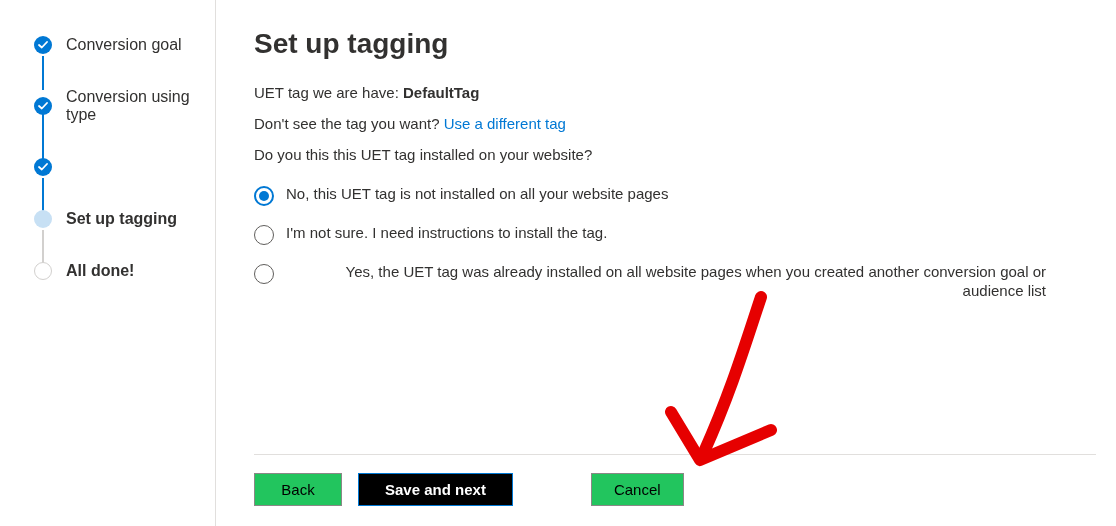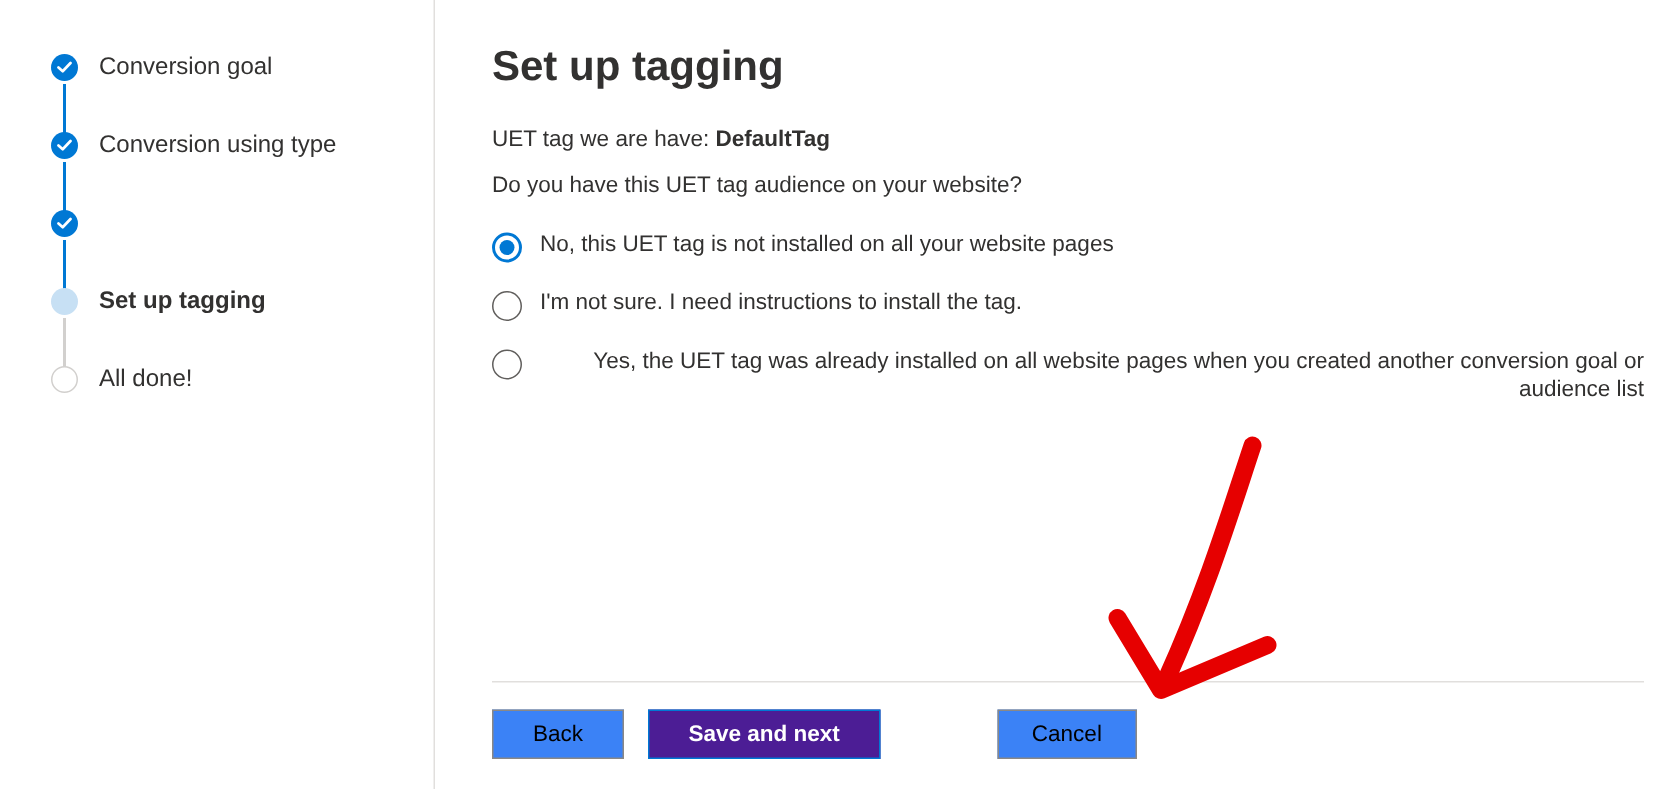--- a/index.html
+++ b/index.html
@@ -7,33 +7,33 @@
       font-family: 'Segoe UI', Tahoma, Geneva, Verdana, sans-serif;
       font-size: 15px;
       color: #323130;
       background: #fff;
       width: 1116px;
       height: 526px;
       overflow: hidden;
     }
     .container { display: flex; height: 100%; }
     .sidebar {
-      width: 290px;
+      width: 216px;
       padding: 36px 20px 20px 34px;
       border-right: 1px solid #e1dfdd;
       flex-shrink: 0;
     }
     .step-list { list-style: none; }
     .step-item {
       display: flex;
       align-items: center;
       position: relative;
       padding-bottom: 34px;
     }
-    .step-item:last-child { padding-bottom: 0; }
+    .step-item:last-child { padding-bottom: 0; font-weight: bold; }
     .step-item::before {
       content: '';
       position: absolute;
       left: 8px;
       top: 20px;
       bottom: -2px;
       width: 1.5px;
       background: #0078d4;
     }
     .step-item.after-current::before { background: #d2d0ce; }
@@ -121,26 +121,26 @@
       margin-top: auto;
       display: flex;
       gap: 16px;
     }
     .btn {
       min-width: 88px;
       padding: 7px 22px;
       font-size: 15px;
       font-family: inherit;
       border: 1px solid #8a8886;
-      background: #3b82f6;
+      background: #22c55e;
       cursor: pointer;
       text-align: center;
     }
     .btn.primary {
-      background: #4c1d95;
+      background: #000000;
       border-color: #0078d4;
       color: #fff;
       font-weight: 600;
       padding: 7px 26px;
     }
     .gap { width: 46px; }
 
     .annotation-arrow {
       position: absolute;
       left: 410px;
@@ -189,22 +189,25 @@
     </ul>
   </nav>
 
   <main class="main">
     <h1>Set up tagging</h1>
 
     <p class="line">
       <span>UET tag we are have: </span><strong>DefaultTag</strong>
     </p>
 
-
-    <p class="line">Do you have this UET tag audience on your website?</p>
+    <p class="line">
+      <span>Don't see the tag you want? </span><span class="link">Use a different tag</span>
+    </p>
+
+    <p class="line">Do you this this UET tag installed on your website?</p>
 
     <div class="radio-group">
       <label class="radio-item">
         <span class="radio-circle selected"></span>
         <span class="radio-label">No, this UET tag is not installed on all your website pages</span>
       </label>
       <label class="radio-item">
         <span class="radio-circle"></span>
         <span class="radio-label">I'm not sure. I need instructions to install the tag.</span>
       </label>

